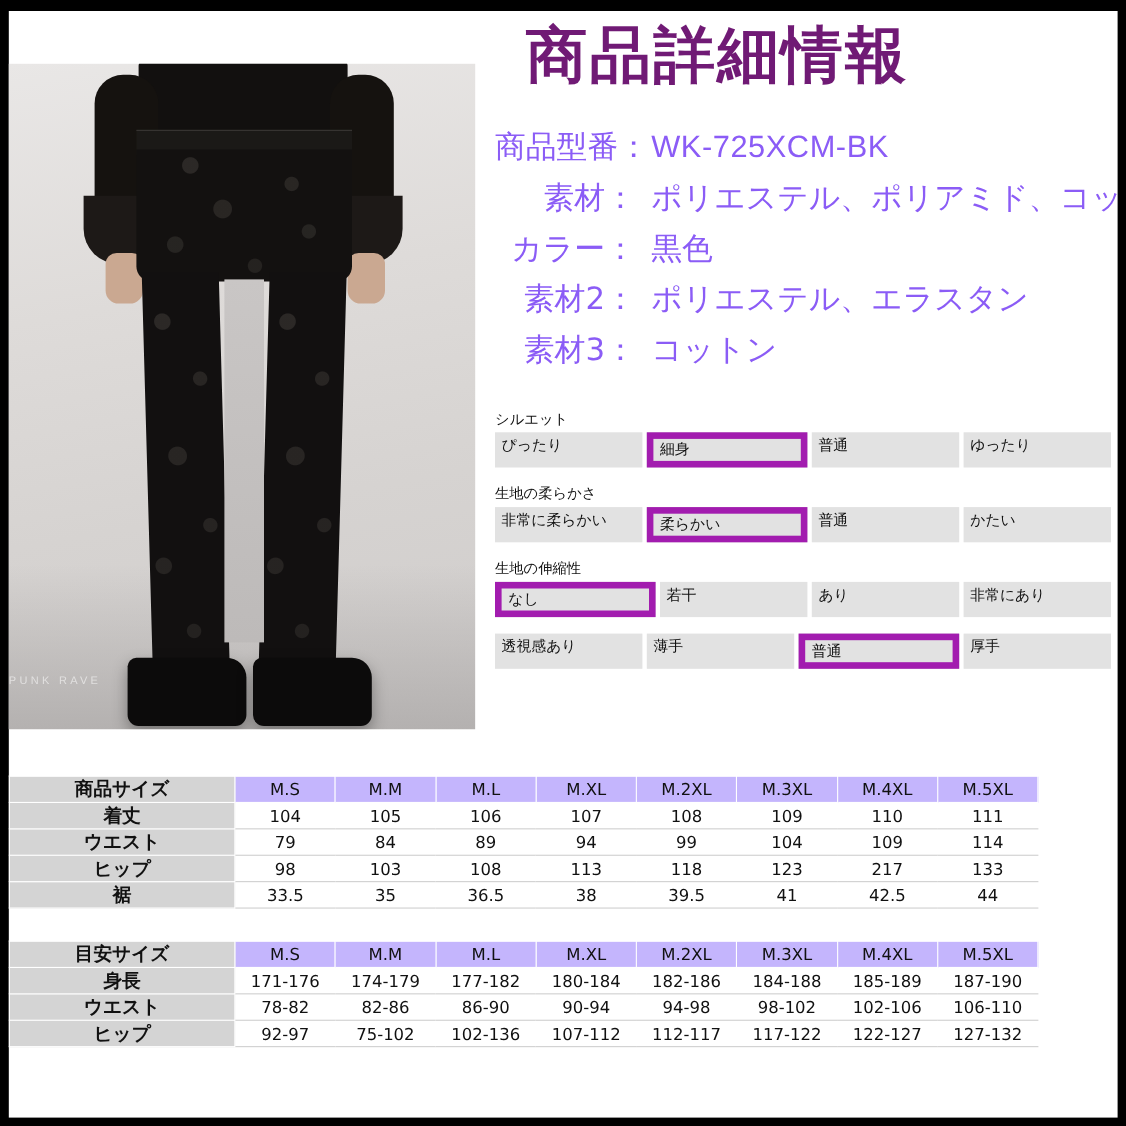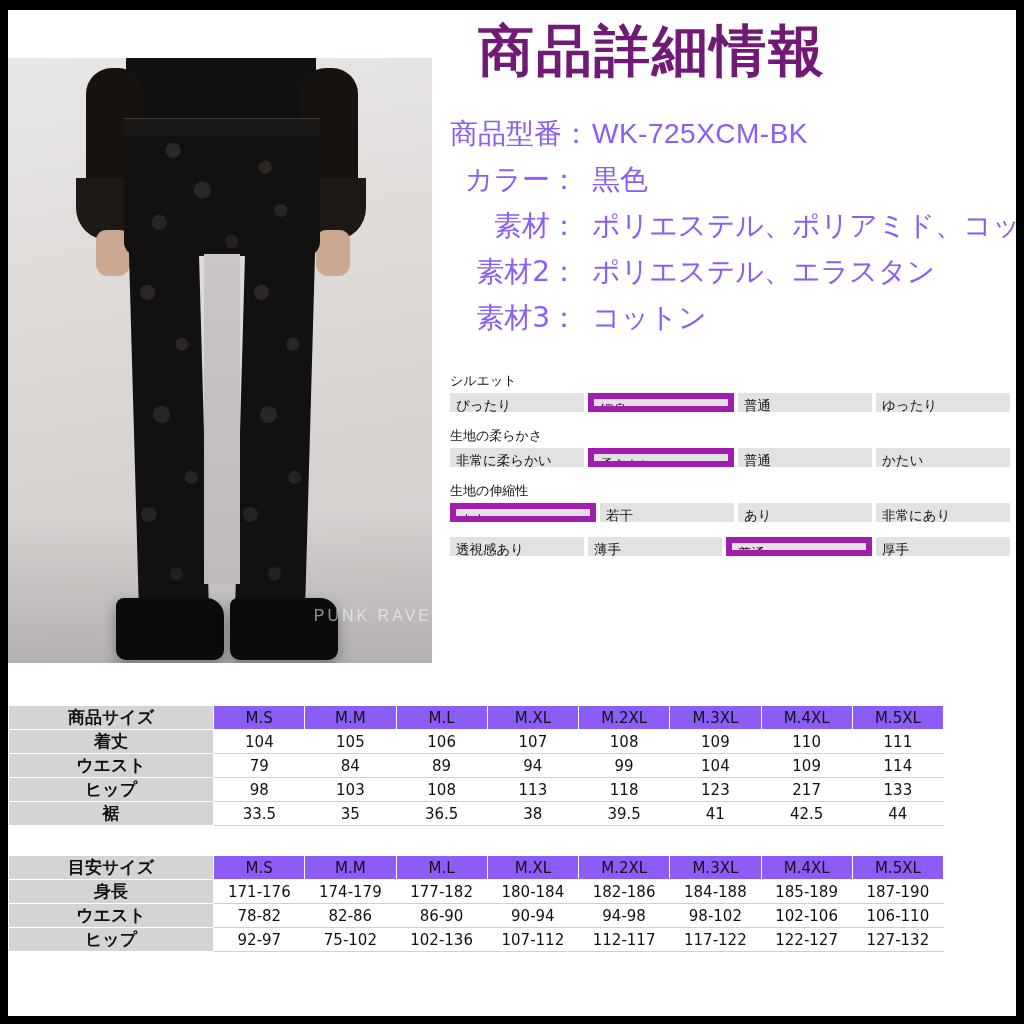--- a/index.html
+++ b/index.html
@@ -121,24 +121,24 @@
     top: 540px; height: 62px; width: 108px;
     background: #0c0b0b;
     border-radius: 8px 18px 10px 10px;
     box-shadow: 0 6px 14px rgba(0,0,0,.35);
   }
   .boot.l { left: 108px; }
   .boot.r { left: 222px; }
   .watermark {
     position: absolute;
     left: 0; right: 0; bottom: 38px;
-    text-align: right;
+    text-align: left;
     color: rgba(255,255,255,0.55);
     letter-spacing: 3px;
-    font-size: 16px;
+    font-size: 10px;
     font-family: "Liberation Sans", sans-serif;
   }
 
   
   .info {
     position: absolute;
     left: 450px;
     top: 22px;
     width: 560px;
   }
@@ -186,21 +186,21 @@
     color: #111;
     margin-bottom: 3px;
   }
   .attr-scale {
     display: flex;
     gap: 4px;
   }
   .attr-cell {
     flex: 1 1 0;
     background: #e2e2e2;
-    height: 19px;
+    height: 32px;
     line-height: 25px;
     font-size: 13.5px;
     color: #111;
     padding-left: 6px;
     box-sizing: border-box;
     white-space: nowrap;
     overflow: hidden;
   }
   .attr-cell.active {
     background: #e2e2e2;
@@ -221,21 +221,21 @@
   .size-table.t2 { top: 855px; }
   .size-table th, .size-table td {
     border: 1px solid #ffffff;
     height: 23px;
     text-align: center;
     color: #111;
     font-weight: normal;
     padding: 0;
   }
   .size-table thead th {
-    background: #8b5cf6;
+    background: #c4b5fd;
     font-size: 15px;
   }
   .size-table thead th.rowhead {
     background: #d4d4d4;
     font-weight: bold;
     font-size: 17px;
   }
   .size-table tbody th.rowhead {
     background: #d4d4d4;
     font-weight: bold;
@@ -288,26 +288,26 @@
   </div>
 
   <div class="info">
     <h1 class="info-title">商品詳細情報</h1>
 
     <div class="spec-row">
       <span class="spec-label">商品型番：</span>
       <span class="spec-value mono">WK-725XCM-BK</span>
     </div>
     <div class="spec-row">
+      <span class="spec-label">素材：</span>
+      <span class="spec-value">ポリエステル、ポリアミド、コットン</span>
+    </div>
+    <div class="spec-row">
       <span class="spec-label">カラー：</span>
       <span class="spec-value">黒色</span>
-    </div>
-    <div class="spec-row">
-      <span class="spec-label">素材：</span>
-      <span class="spec-value">ポリエステル、ポリアミド、コットン</span>
     </div>
     <div class="spec-row">
       <span class="spec-label">素材2：</span>
       <span class="spec-value">ポリエステル、エラスタン</span>
     </div>
     <div class="spec-row">
       <span class="spec-label">素材3：</span>
       <span class="spec-value">コットン</span>
     </div>
   </div>

